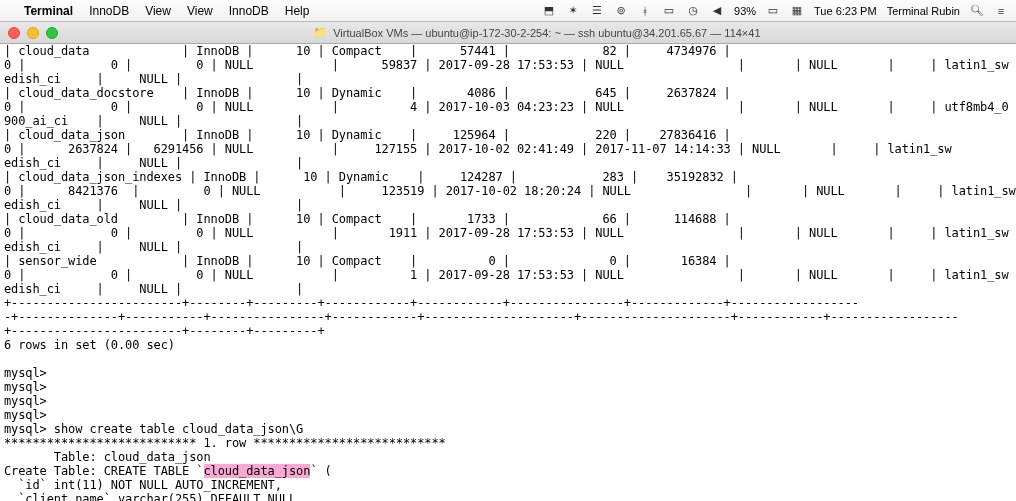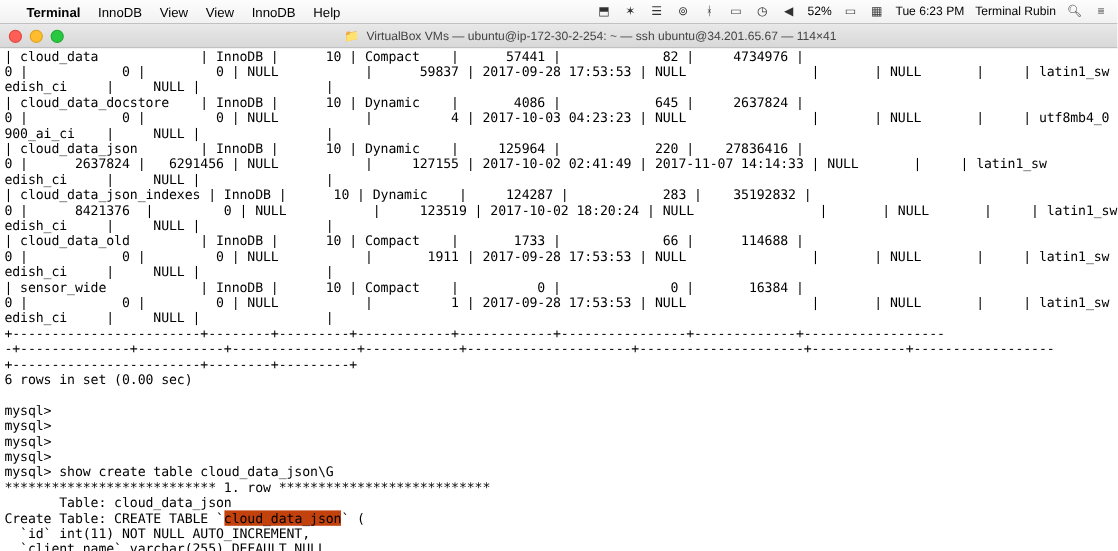--- a/index.html
+++ b/index.html
@@ -26,21 +26,21 @@
   .tl { width:12px; height:12px; border-radius:50%; }
   .tl.r{background:#ff5f57;border:1px solid #e1483f;}
   .tl.y{background:#ffbd2e;border:1px solid #dea123;}
   .tl.g{background:#28c940;border:1px solid #1dab2e;}
   .titlebar .title{ margin:0 auto; display:flex; gap:6px; align-items:center;}
   .titlebar .folder{ color:#6ea8e0;}
   
   .term { font-family:"Menlo","Monaco","Consolas",monospace;
     font-size:12px; line-height:14px; color:#000; background:#fff;
     padding:0 4px; white-space:pre; letter-spacing:-0.1px;}
-  .hl { background:#c2410c; }
+  .hl { background:#f9a8d4; }
 </style>
 </head>
 <body>
 
 <div class="menubar">
   <div class="left">
     <span class="apple"></span>
     <span class="appname">Terminal</span>
     <span>InnoDB</span>
     <span>View</span>
@@ -50,21 +50,21 @@
   </div>
   <div class="right">
     <span class="ic">⬒</span>
     <span class="ic">✶</span>
     <span class="ic">☰</span>
     <span class="ic">⊚</span>
     <span class="ic">ᚼ</span>
     <span class="ic">▭</span>
     <span class="ic">◷</span>
     <span class="ic">◀</span>
-    <span>52%</span>
+    <span>93%</span>
     <span class="ic">▭</span>
     <span class="ic">▦</span>
     <span>Tue 6:23 PM</span>
     <span>Terminal Rubin</span>
     <span class="ic">🔍︎</span>
     <span class="ic">≡</span>
   </div>
 </div>
 
 <div class="titlebar">

